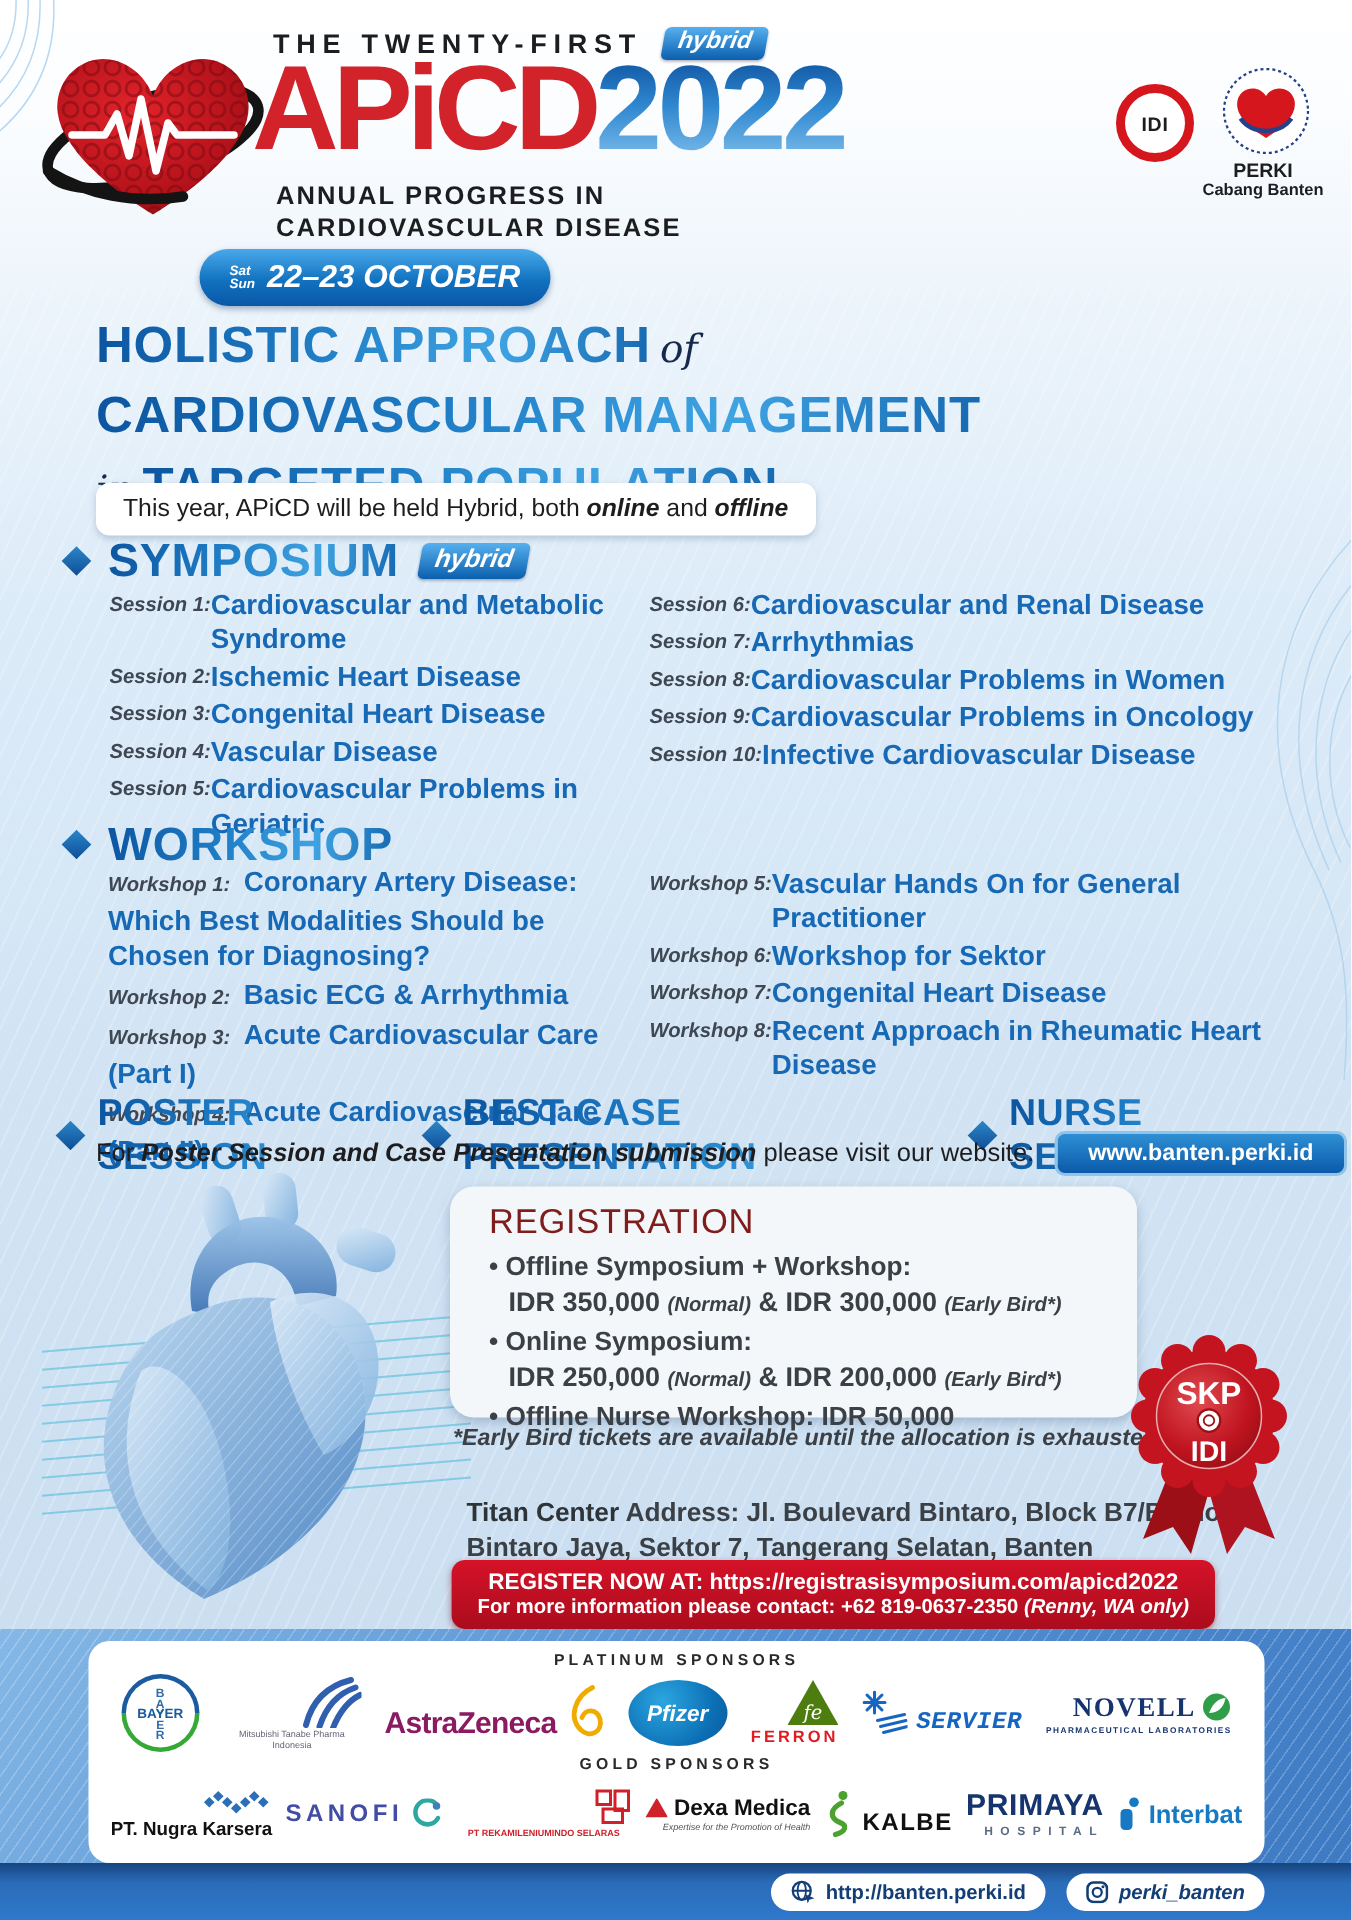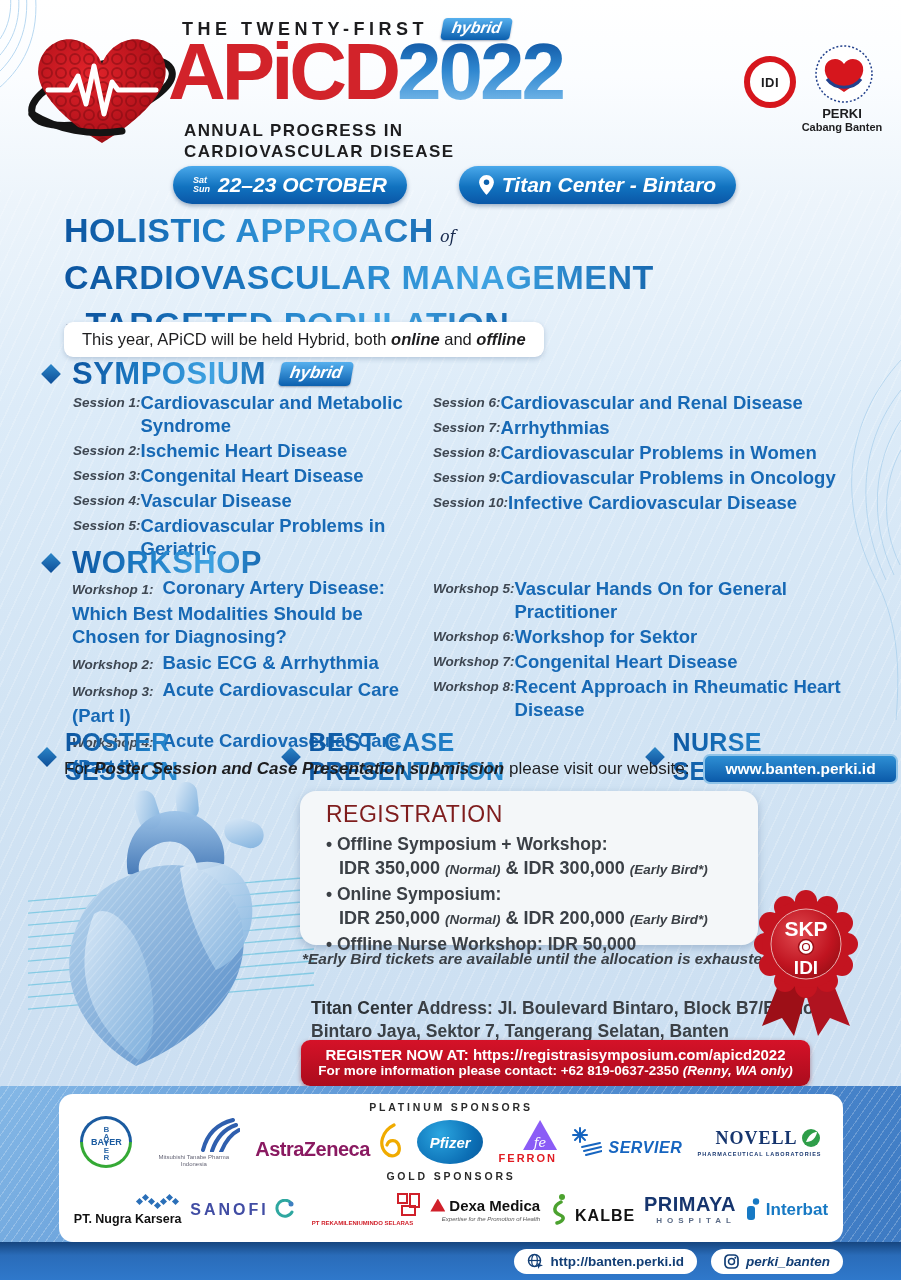--- a/index.html
+++ b/index.html
@@ -28,29 +28,29 @@
   .idi-logo span{font-size:13px;font-weight:900;color:#1d1d1f;letter-spacing:.5px;}
   .perki-logo{position:absolute;left:814px;top:44px;}
   .perki-text{position:absolute;left:796px;top:106px;width:92px;text-align:center;font-weight:800;color:#1d1d1f;}
   .perki-text .l1{font-size:13px;display:block;}
   .perki-text .l2{font-size:11px;display:block;}
 
   
   .pills{position:absolute;left:133px;top:166px;display:flex;gap:12px;}
   .pill{height:38px;border-radius:20px;display:flex;align-items:center;padding:0 20px;gap:8px;
     background:linear-gradient(180deg,#4aa9eb 0%,#1172bf 55%,#0a57a7 100%);
-    box-shadow:0 2px 4px rgba(0,40,90,.35);color:#fff;font-weight:800;font-style:italic;font-size:21px;margin-left:40px;}
+    box-shadow:0 2px 4px rgba(0,40,90,.35);color:#fff;font-weight:800;font-style:italic;font-size:21px;}
   .days{display:flex;flex-direction:column;font-size:9px;line-height:9px;font-weight:700;font-style:italic;}
 
   
   .headline{position:absolute;left:64px;top:210px;line-height:40px;white-space:nowrap;}
   .gtext{background:linear-gradient(96deg,#0c55a0 0%,#1f7ec6 40%,#3fa3e2 72%,#1668b0 100%);
     -webkit-background-clip:text;background-clip:text;-webkit-text-fill-color:transparent;color:#1a74bd;}
   .hl{font-size:34px;font-weight:800;letter-spacing:.5px;}
-  .hl-it{font-family:"DejaVu Serif",serif;font-style:italic;font-size:16px;color:#16294d;margin:0 6px;}
+  .hl-it{font-family:"DejaVu Serif",serif;font-style:italic;font-size:26px;color:#16294d;margin:0 6px;}
   .note{position:absolute;left:64px;top:322px;background:#fff;border-radius:9px;padding:8px 18px;
     font-size:16.5px;color:#1d1d1f;box-shadow:0 2px 5px rgba(80,110,150,.3);}
   .b-it{font-weight:700;font-style:italic;}
 
   
   .sec{position:absolute;display:flex;align-items:center;gap:14px;}
   .dmd{width:14px;height:14px;background:linear-gradient(135deg,#2c86c8,#0d4e98);transform:rotate(45deg);flex:0 0 auto;}
   .sec-title{font-size:31px;font-weight:800;letter-spacing:.5px;}
   #sym-hdr{left:44px;top:356px;}
   #wk-hdr{left:44px;top:545px;}
@@ -115,25 +115,25 @@
     background:conic-gradient(#1b5ba0 0 25%,#35a935 25% 75%,#1b5ba0 75% 100%);}
   .bayer-ring::before{content:"";position:absolute;inset:3px;background:#fff;border-radius:50%;}
   .bayer-h{position:absolute;top:50%;left:50%;transform:translate(-50%,-50%);font-size:9px;font-weight:800;color:#1b5ba0;z-index:1;}
   .bayer-v{position:absolute;top:50%;left:50%;transform:translate(-50%,-50%);writing-mode:vertical-lr;text-orientation:upright;
     font-size:8px;font-weight:800;color:#1b5ba0;letter-spacing:-2px;z-index:1;opacity:.9;}
   .mtp-name{font-size:6px;color:#667;width:92px;text-align:center;line-height:7px;}
   .az-name{font-size:20px;font-weight:700;color:#8a1a61;letter-spacing:-.5px;}
   .pfz-oval{width:66px;height:44px;border-radius:50%;display:flex;align-items:center;justify-content:center;
     background:radial-gradient(circle at 35% 32%,#2ba6e0,#0c6fb5 65%,#09599c);}
   .pfz-oval span{color:#fff;font-style:italic;font-weight:800;font-size:15px;}
-  .fer-mark{width:34px;height:30px;background:#8b5cf6;clip-path:polygon(50% 0,100% 100%,0 100%);
+  .fer-mark{width:34px;height:30px;background:#4d7c0f;clip-path:polygon(50% 0,100% 100%,0 100%);
     display:flex;align-items:flex-end;justify-content:center;}
   .fer-fe{font-family:"DejaVu Serif",serif;font-style:italic;color:#fff;font-size:13px;line-height:15px;}
   .fer-name{font-size:11px;font-weight:800;color:#e01b22;letter-spacing:2px;}
-  .srv-name{font-size:16px;font-weight:900;font-style:italic;color:#1665c0;letter-spacing:.5px;}
+  .srv-name{font-size:16px;font-weight:900;font-style:italic;color:#1665c0;letter-spacing:.5px;font-family:Liberation Mono, monospace;}
   .nov-top{display:flex;align-items:center;gap:4px;}
   .nov-name{font-family:"Liberation Serif",serif;font-size:18px;font-weight:700;color:#16356e;letter-spacing:1px;}
   .nov-sub{font-size:5.5px;font-weight:700;letter-spacing:1px;color:#16356e;}
   .ngr-name{font-size:12.5px;font-weight:800;color:#111;}
   .sano-name{font-size:16px;font-weight:700;letter-spacing:3px;color:#414da4;}
   .rkm-name{font-size:6px;font-weight:800;color:#d0202a;width:118px;text-align:center;}
   .dexa-top{display:flex;align-items:center;gap:4px;}
   .dexa-tri{width:15px;height:13px;background:#d0202a;clip-path:polygon(50% 0,100% 100%,0 100%);}
   .dexa-name{font-size:15px;font-weight:900;color:#111;}
   .dexa-sub{font-size:6px;font-style:italic;color:#555;}
@@ -215,27 +215,20 @@
     <span class="l2">Cabang Banten</span>
   </div>
 
   <div class="pills">
     <div class="pill">
       <span class="days">
         <span>Sat</span>
         <span>Sun</span>
       </span>
       <span>22–23 OCTOBER</span>
-    </div>
-    <div class="pill">
-      <svg width="15" height="20" viewBox="0 0 14 19">
-        <path d="M7,0 C3.1,0 0,3.1 0,7 C0,12 7,19 7,19 S14,12 14,7 C14,3.1 10.9,0 7,0 Z" fill="#fff"></path>
-        <circle cx="7" cy="6.8" r="2.6" fill="#0b61ad"></circle>
-      </svg>
-      <span>Titan Center - Bintaro</span>
     </div>
   </div>
 
   <div class="headline">
     <div><span class="hl gtext">HOLISTIC APPROACH</span><span class="hl-it">of</span></div>
     <div><span class="hl gtext">CARDIOVASCULAR MANAGEMENT</span></div>
     <div><span class="hl-it" style="margin-left:0">in</span><span class="hl gtext">TARGETED POPULATION</span></div>
   </div>
   <div class="note">
     <span>This year, APiCD will be held Hybrid, both </span><span class="b-it">online</span><span> and </span><span class="b-it">offline</span>

